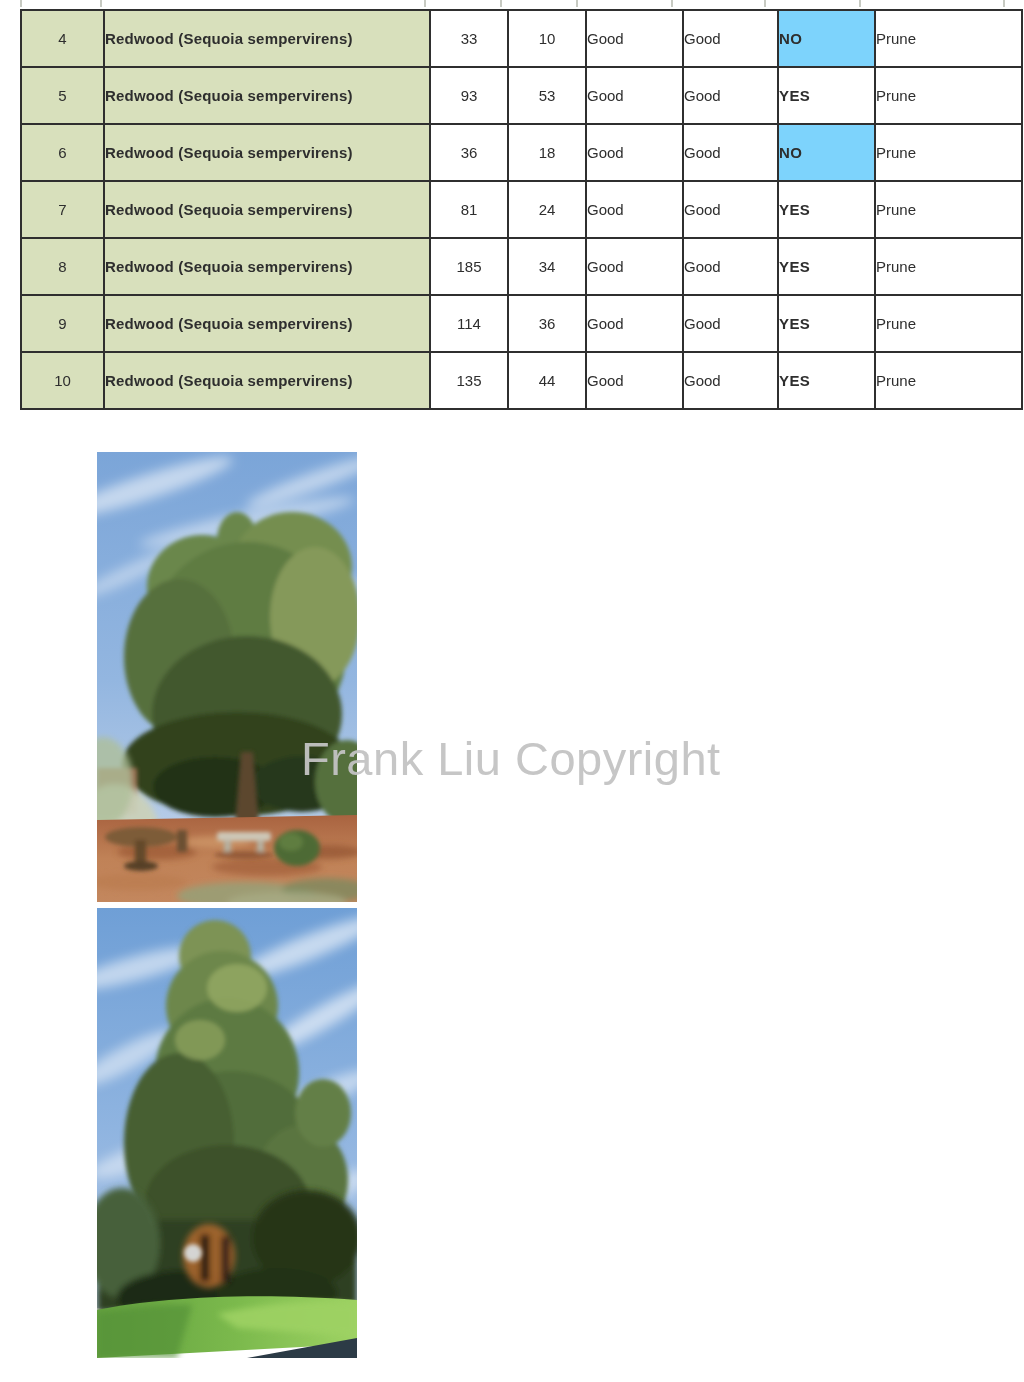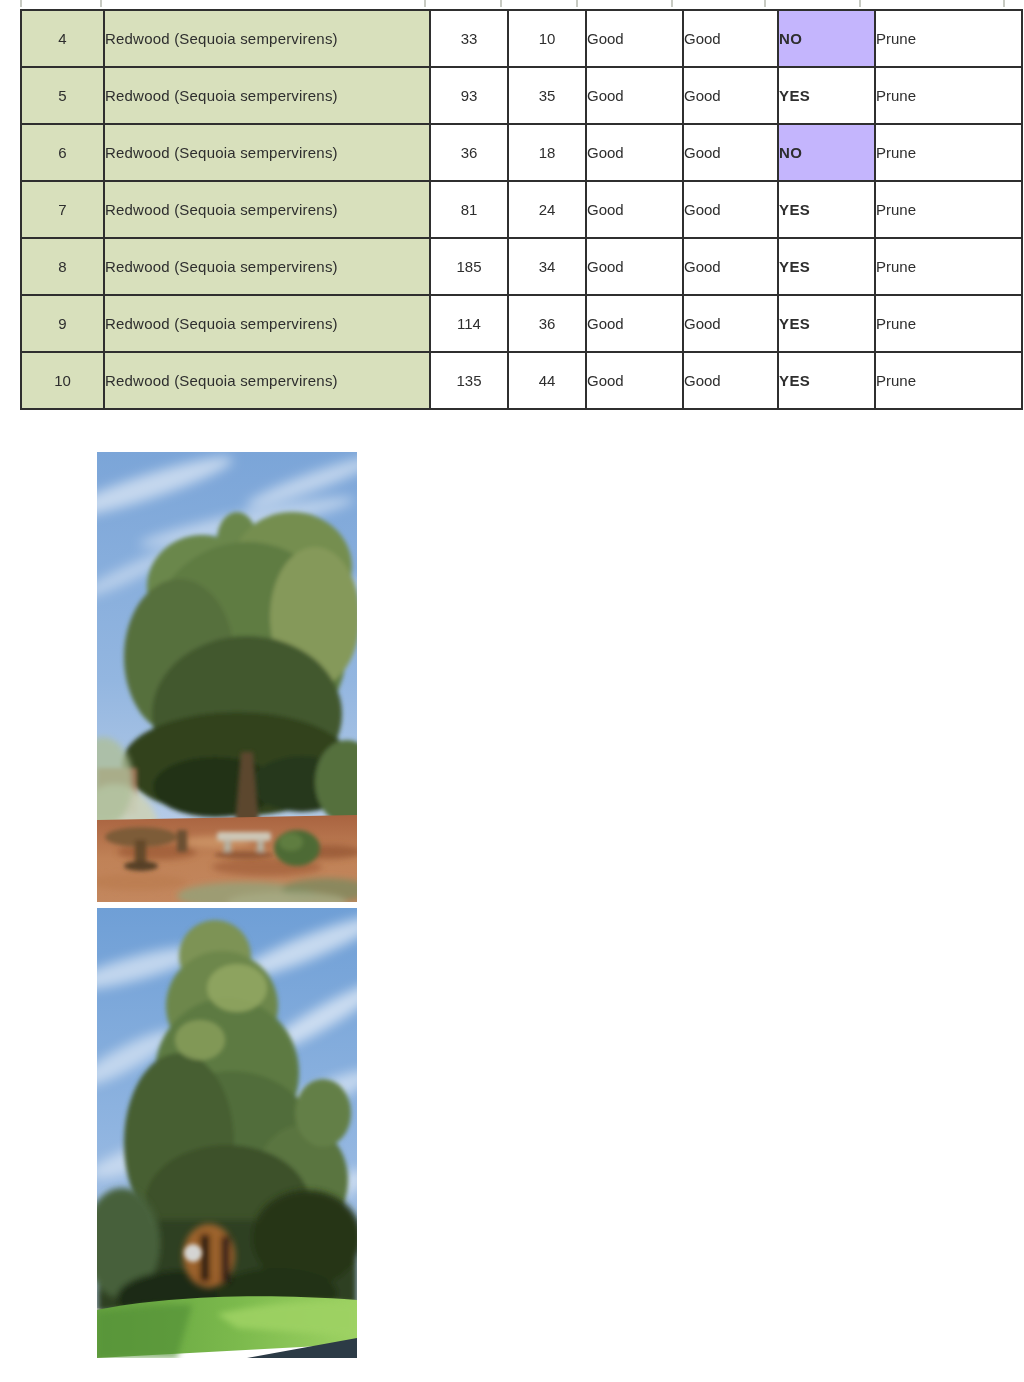--- a/index.html
+++ b/index.html
@@ -36,23 +36,23 @@
     border: 2px solid #2f2f2f;
     height: 55px;
     padding: 0;
     vertical-align: middle;
     color: #2e2e2e;
     font-size: 15px;
     overflow: hidden;
     white-space: nowrap;
   }
   td.green { background: #d8e0bc; }
-  td.pink  { background: #c4b5fd; }
+  td.pink  { background: #7dd3fc; }
   .c-num     { width: 81px;  text-align: center; font-size: 15px; }
-  .c-species { width: 324px; font-weight: normal; color: #161616; font-size: 16px; padding-left: 7px; letter-spacing: .2px; }
+  .c-species { width: 324px; font-weight: bold; color: #161616; font-size: 16px; padding-left: 7px; letter-spacing: .2px; }
   .c-v1      { width: 76px;  text-align: center; margin-top: 45px; }
   .c-v2      { width: 76px;  text-align: center; }
   .c-good1   { width: 95px;  padding-left: 6px; color: #3a3a3a; }
   .c-good2   { width: 93px;  padding-left: 6px; color: #3a3a3a; }
   .c-prot    { width: 95px;  padding-left: 6px; font-weight: bold; color: #1c1c1c; font-size: 14px; letter-spacing: .4px; }
   .c-act     { width: 145px; padding-left: 7px; font-weight: normal; color: #1c1c1c; font-size: 14.5px; }
 
   
   .photo {
     position: absolute;
@@ -105,21 +105,21 @@
         <td class="c-v2">10</td>
         <td class="c-good1">Good</td>
         <td class="c-good2">Good</td>
         <td class="c-prot pink">NO</td>
         <td class="c-act">Prune</td>
       </tr>
       <tr>
         <td class="c-num green">5</td>
         <td class="c-species green">Redwood (Sequoia sempervirens)</td>
         <td class="c-v1">93</td>
-        <td class="c-v2">35</td>
+        <td class="c-v2">53</td>
         <td class="c-good1">Good</td>
         <td class="c-good2">Good</td>
         <td class="c-prot">YES</td>
         <td class="c-act">Prune</td>
       </tr>
       <tr>
         <td class="c-num green">6</td>
         <td class="c-species green">Redwood (Sequoia sempervirens)</td>
         <td class="c-v1">36</td>
         <td class="c-v2">18</td>
@@ -325,14 +325,15 @@
       <circle cx="96" cy="345" r="9" fill="#d8dbdc" opacity="0.95" filter="url(#p2b2)"></circle>
 
       <path d="M0,402 C60,390 150,384 260,392 L260,436 L0,450 Z" fill="url(#lawn2)"></path>
       <path d="M120,406 C180,392 235,392 260,397 L260,428 L140,420 Z" fill="#9ed263" opacity="0.9" filter="url(#p2b3)"></path>
       <path d="M0,405 C40,398 70,396 95,397 L80,450 L0,450 Z" fill="#559238" opacity="0.7" filter="url(#p2b3)"></path>
 
       <path d="M150,450 L260,430 L260,450 Z" fill="#2c3b46"></path>
     </svg>
   </div>
 
+  <div class="watermark">Frank Liu Copyright</div>
 
 </div>
 
 </body></html>

